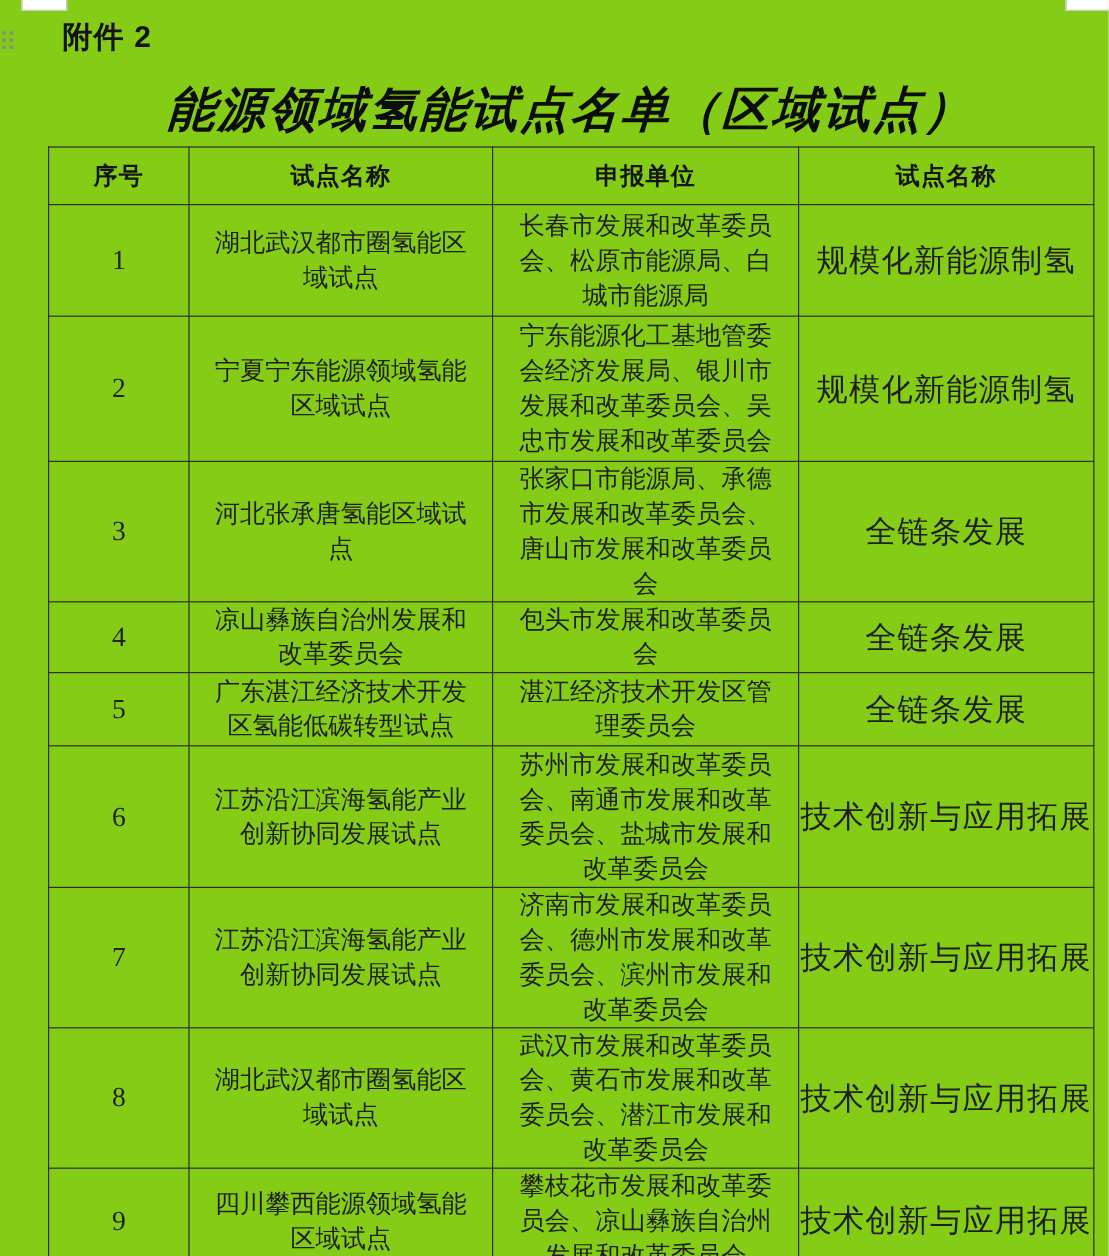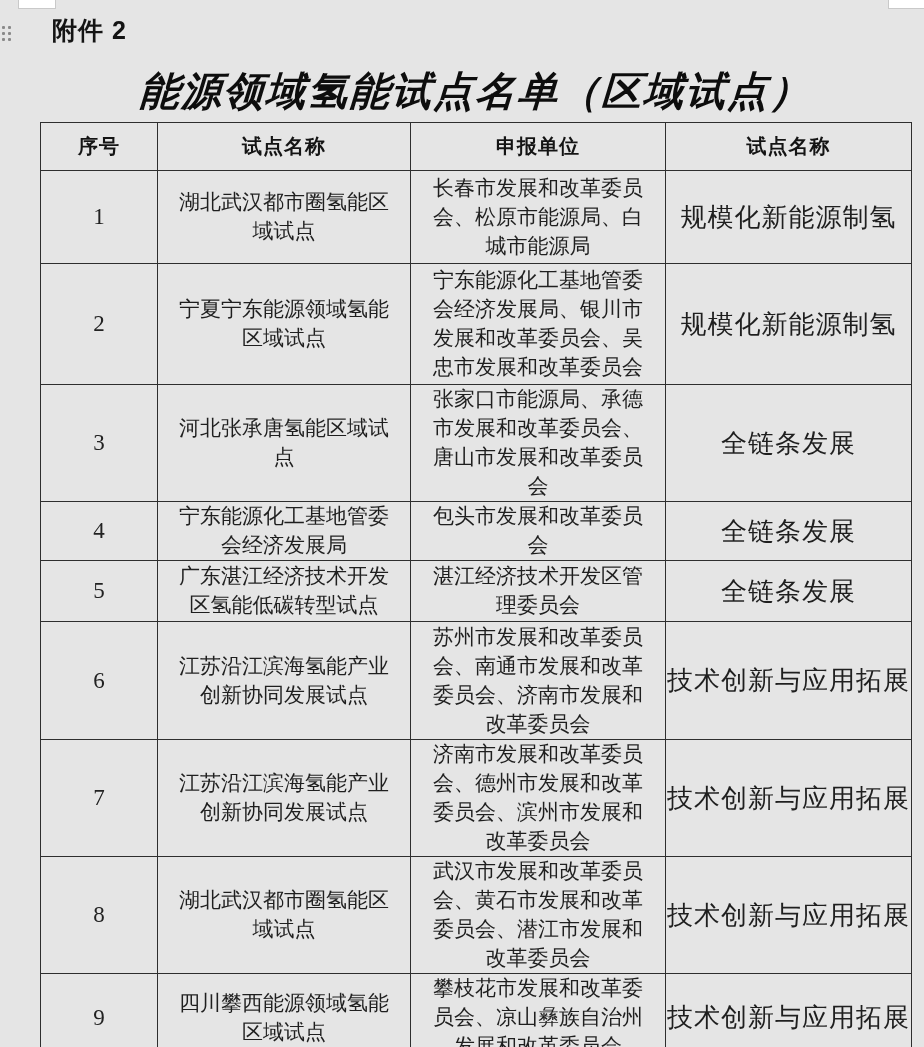--- a/index.html
+++ b/index.html
@@ -3,21 +3,21 @@
 <meta charset="utf-8">
 <style>
   html, body {
     margin: 0; padding: 0;
     width: 924px; height: 1047px;
     background: #ffffff;
     overflow: hidden;
     font-family: "Liberation Serif", serif;
     color: #1c1c1c;
   }
-  .page { position: relative; width: 924px; height: 1047px; background: #e5e5e5; }
+  .page { position: relative; width: 924px; height: 1047px; background: #84cc16; }
 
   
   .top-partial {
     position: absolute; top: -2px; height: 9px;
     background: #fff; border: 1px solid #c9c9c9;
   }
   .top-partial.left  { left: 18px;  width: 36px; }
   .top-partial.right { left: 888px; width: 36px; }
 
   
@@ -142,34 +142,34 @@
           <td class="dir">规模化新能源制氢</td>
         </tr>
         <tr>
           <td class="no">3</td>
           <td class="name">河北张承唐氢能区域试点</td>
           <td class="app">张家口市能源局、承德市发展和改革委员会、唐山市发展和改革委员会</td>
           <td class="dir">全链条发展</td>
         </tr>
         <tr>
           <td class="no">4</td>
-          <td class="name">宁东能源化工基地管委会经济发展局</td>
+          <td class="name">凉山彝族自治州发展和改革委员会</td>
           <td class="app">包头市发展和改革委员会</td>
           <td class="dir">全链条发展</td>
         </tr>
         <tr>
           <td class="no">5</td>
           <td class="name">广东湛江经济技术开发区氢能低碳转型试点</td>
           <td class="app">湛江经济技术开发区管理委员会</td>
           <td class="dir">全链条发展</td>
         </tr>
         <tr>
           <td class="no">6</td>
           <td class="name">江苏沿江滨海氢能产业创新协同发展试点</td>
-          <td class="app">苏州市发展和改革委员会、南通市发展和改革委员会、济南市发展和改革委员会</td>
+          <td class="app">苏州市发展和改革委员会、南通市发展和改革委员会、盐城市发展和改革委员会</td>
           <td class="dir">技术创新与应用拓展</td>
         </tr>
         <tr>
           <td class="no">7</td>
           <td class="name">江苏沿江滨海氢能产业创新协同发展试点</td>
           <td class="app">济南市发展和改革委员会、德州市发展和改革委员会、滨州市发展和改革委员会</td>
           <td class="dir">技术创新与应用拓展</td>
         </tr>
         <tr>
           <td class="no">8</td>

